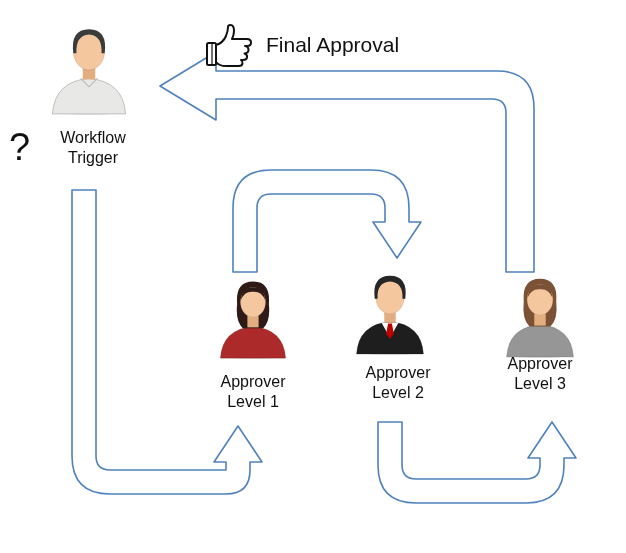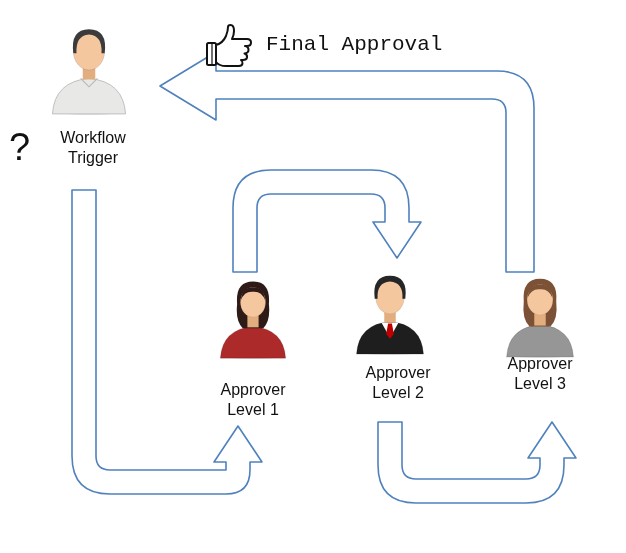--- a/index.html
+++ b/index.html
@@ -40,33 +40,33 @@
   </div>
   <div class="label" style="left:35px;top:128px;width:116px;">Workflow Trigger</div>
 
   <div class="abs fig" style="left:204px;top:23px;width:52px;">
     <svg viewBox="0 0 52 46">
       <rect x="3" y="20" width="9" height="22" rx="1.5" stroke-width="2" stroke="#111111" fill="#FFFFFF"></rect>
       <line x1="8" y1="20" x2="8" y2="42" stroke-width="1.2" stroke="#111111"></line>
       <path stroke-width="2" stroke-linejoin="round" d="M 12,39 L 12,22 Q 19,20 22,13 Q 24,8 24,4 Q 24,2 26.5,2 Q 30,2 30,8 Q 30,12 28,16 L 43,16 Q 47,16 47,19.5 Q 47,23 43,23 L 41,23 Q 44.5,23.5 44.5,27 Q 44.5,30 40.5,30.5 Q 43.5,31.5 43,34.5 Q 42.5,37 39,37 L 37,37 Q 39,38.5 38.5,40.5 Q 38,43 35,43 L 22,43 Q 15,43 12,39 Z" stroke="#111111" fill="#FFFFFF"></path>
     </svg>
   </div>
-  <div class="fa-label" style="left:266px;top:33px;font-family:Liberation Mono, monospace;">Final Approval</div>
+  <div class="fa-label" style="left:266px;top:33px;">Final Approval</div>
 
   <div class="abs fig" style="left:211px;top:276px;width:84px;">
     <svg viewBox="0 0 90 90">
       <ellipse cx="45" cy="85" rx="33" ry="4" fill="rgba(0,0,0,0.10)"></ellipse>
       <path d="M 10,88 Q 12,57 45,54 Q 78,57 80,88 Z" stroke="rgba(0,0,0,0.25)" stroke-width="0.6" fill="#AD2A2A"></path>
       <path d="M 28,30 Q 26,6 45,6 Q 64,6 62,30 Q 64,48 56,56 L 34,56 Q 26,48 28,30 Z" fill="#2E1B18"></path>
       <rect x="39" y="42" width="12" height="13" fill="#E2AE80"></rect>
       <ellipse cx="45" cy="28" rx="13.5" ry="16" stroke="rgba(0,0,0,0.12)" stroke-width="0.5" fill="#F4C79F"></ellipse>
       <path d="M 32,26 Q 33,12 45,12 Q 57,12 58,26 Q 54,16 45,17 Q 36,16 32,26 Z" fill="#2E1B18"></path>
     </svg>
   </div>
-  <div class="label" style="left:203px;top:380px;width:100px;text-align:center;">Approver Level 1</div>
+  <div class="label" style="left:203px;top:372px;width:100px;text-align:center;">Approver Level 1</div>
 
   <div class="abs fig" style="left:347px;top:270px;width:86px;">
     <svg viewBox="0 0 90 90">
       <ellipse cx="45" cy="85" rx="33" ry="4" fill="rgba(0,0,0,0.10)"></ellipse>
       <path d="M 10,88 Q 12,57 45,54 Q 78,57 80,88 Z" stroke="rgba(0,0,0,0.4)" stroke-width="0.5" fill="#1E1E1E"></path>
       <path d="M 36,55 L 45,71 L 54,55 Z" fill="#FFFFFF"></path>
       <path d="M 43,56 L 47,56 L 49,67 L 45,72 L 41,67 Z" fill="#C00000"></path>
       <rect x="39" y="42" width="12" height="13" fill="#E2AE80"></rect>
       <ellipse cx="45" cy="28" rx="15" ry="18" stroke="rgba(0,0,0,0.15)" stroke-width="0.6" fill="#F4C79F"></ellipse>
       <path d="M 29,30 Q 26,6 45,6 Q 64,6 61,30 L 58,30 Q 59,13 45,12 Q 31,13 32,30 Z" fill="#262626"></path>

